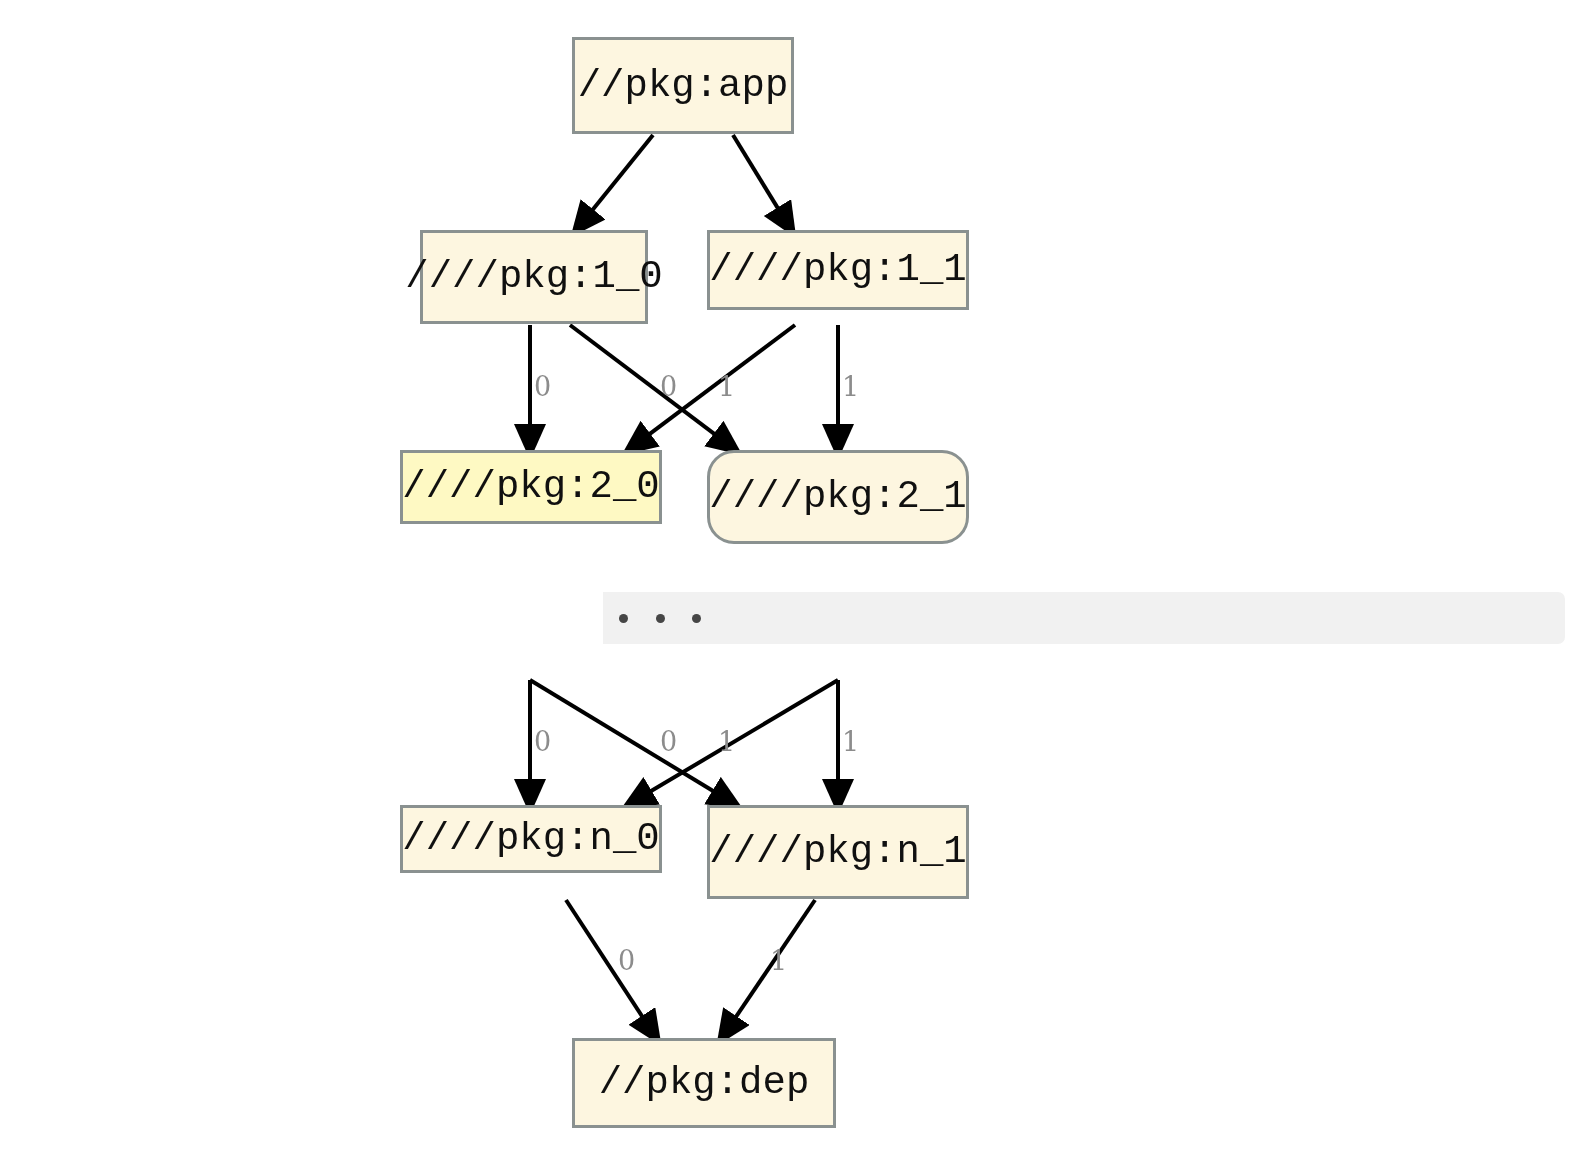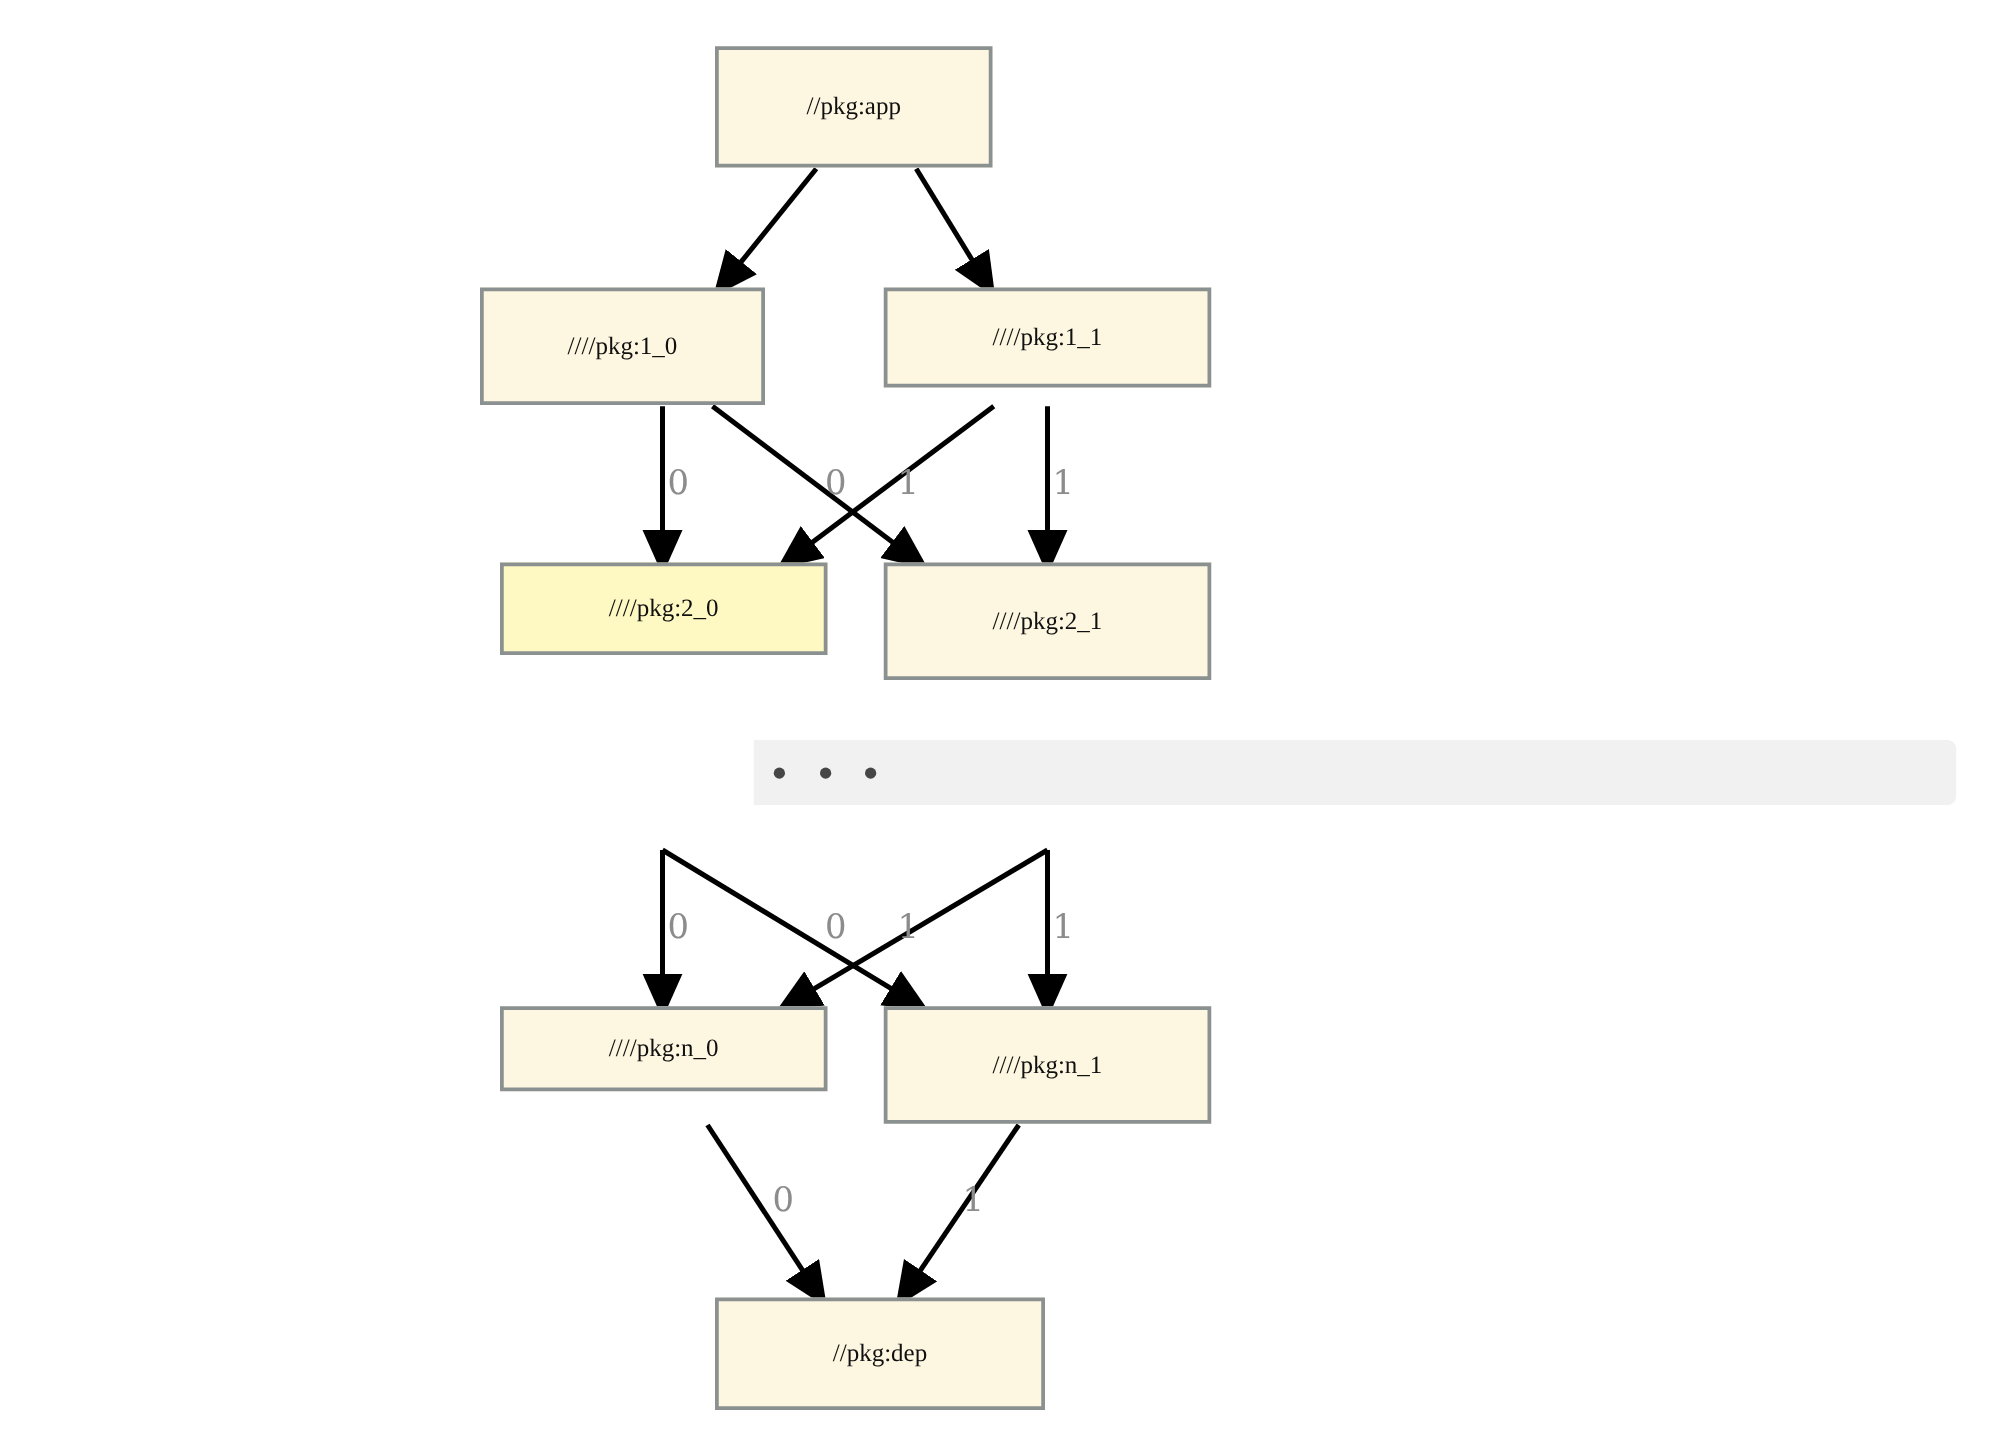--- a/index.html
+++ b/index.html
@@ -26,22 +26,22 @@
     position: absolute;
     box-sizing: border-box;
     background: #fdf6e0;
     border: 3px solid #8a9190;
     display: flex;
     align-items: center;
     justify-content: center;
     z-index: 2;
   }
   .node-label {
-    font-family: Liberation Serif, serif;
-    font-size: 20px;
+    font-family: Liberation Mono, monospace;
+    font-size: 39px;
     color: #101010;
     letter-spacing: 0px;
     white-space: nowrap;
   }
   .edge-label {
     position: absolute;
     font-family: "DejaVu Serif", "Liberation Serif", serif;
     font-size: 27px;
     color: #8c8c8c;
     z-index: 3;
@@ -85,30 +85,30 @@
         <line x1="838" y1="680" x2="838" y2="787" stroke="#000000" stroke-width="4" marker-end="url(#arrowhead)"></line>
         <line x1="566" y1="900" x2="646.2387062593909" y2="1022.6119556323276" stroke="#000000" stroke-width="4" marker-end="url(#arrowhead)"></line>
         <line x1="815" y1="900" x2="731.9649498832673" y2="1022.7474653899526" stroke="#000000" stroke-width="4" marker-end="url(#arrowhead)"></line>
       </g>
   </svg>
 
   <div id="node-group">
       <div class="node-box" style="left: 572px; top: 37px; width: 222px; height: 97px; background: rgb(253, 246, 224); border-color: rgb(138, 145, 144);">
         <span class="node-label">//pkg:app</span>
       </div>
-      <div class="node-box" style="left: 384px; top: 230px; width: 228px; height: 94px; background: rgb(253, 246, 224); border-color: rgb(138, 145, 144);">
+      <div class="node-box" style="left: 420px; top: 230px; width: 228px; height: 94px; background: rgb(253, 246, 224); border-color: rgb(138, 145, 144);">
         <span class="node-label">////pkg:1_0</span>
       </div>
       <div class="node-box" style="left: 707px; top: 230px; width: 262px; height: 80px; background: rgb(253, 246, 224); border-color: rgb(138, 145, 144);">
         <span class="node-label">////pkg:1_1</span>
       </div>
       <div class="node-box" style="left: 400px; top: 450px; width: 262px; height: 74px; background: #fef9c3; border-color: rgb(138, 145, 144);">
         <span class="node-label">////pkg:2_0</span>
       </div>
-      <div class="node-box" style="left: 707px; top: 450px; width: 262px; height: 94px; background: rgb(253, 246, 224); border-color: rgb(138, 145, 144);">
+      <div class="node-box" style="left: 707px; top: 450px; width: 262px; height: 94px; background: rgb(253, 246, 224); border-color: rgb(138, 145, 144); border-radius: 27px;">
         <span class="node-label">////pkg:2_1</span>
       </div>
       <div class="node-box" style="left: 400px; top: 805px; width: 262px; height: 68px; background: rgb(253, 246, 224); border-color: rgb(138, 145, 144);">
         <span class="node-label">////pkg:n_0</span>
       </div>
       <div class="node-box" style="left: 707px; top: 805px; width: 262px; height: 94px; background: rgb(253, 246, 224); border-color: rgb(138, 145, 144);">
         <span class="node-label">////pkg:n_1</span>
       </div>
       <div class="node-box" style="left: 572px; top: 1038px; width: 264px; height: 90px; background: rgb(253, 246, 224); border-color: rgb(138, 145, 144);">
         <span class="node-label">//pkg:dep</span>

